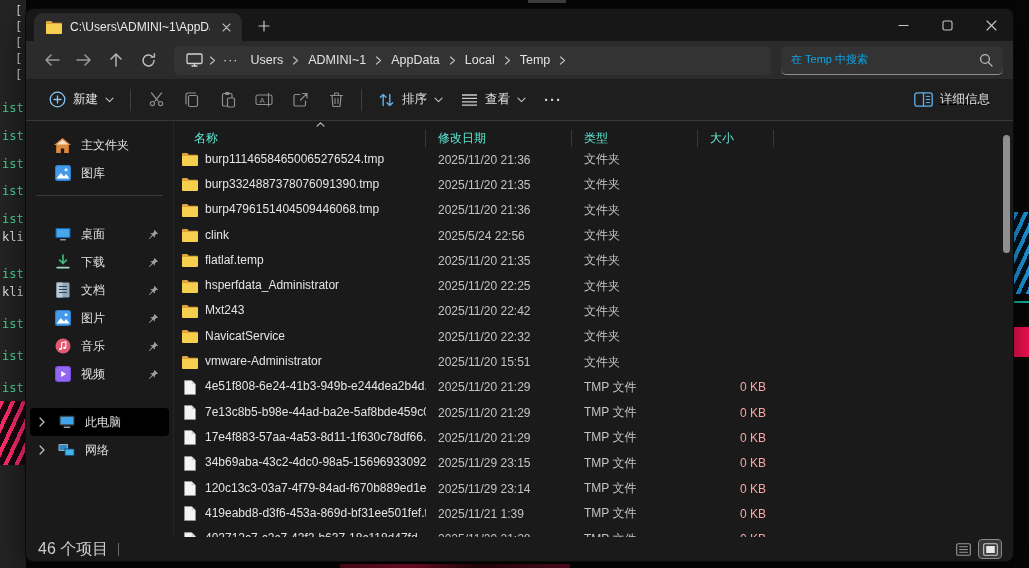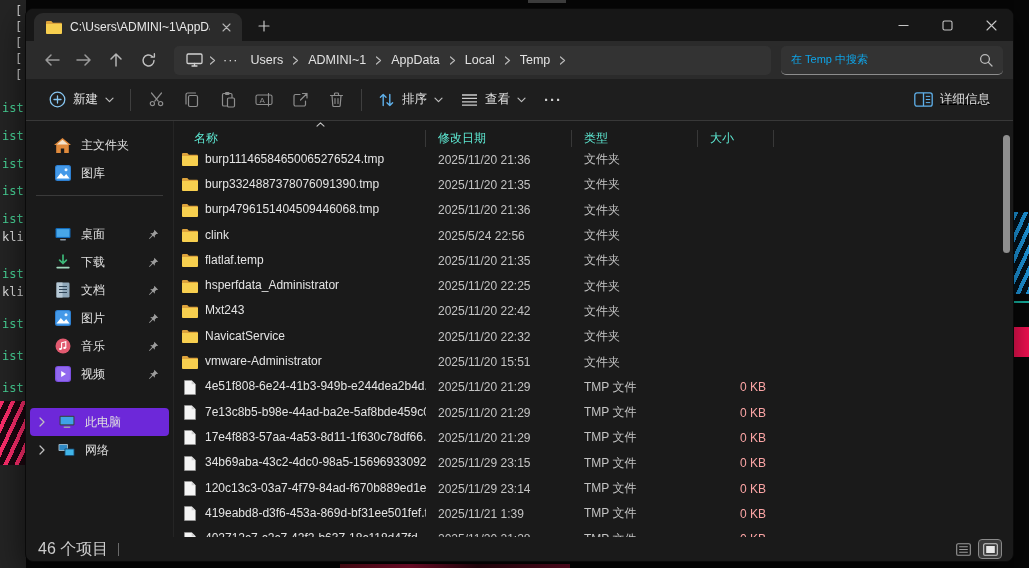--- a/index.html
+++ b/index.html
@@ -65,21 +65,21 @@
   .sidebar{width:148px;flex:none;padding-top:10px;position:relative;border-right:1px solid #252525;box-sizing:border-box;}
   .sb-item{height:28px;display:flex;align-items:center;gap:10px;padding:0 10px 0 24px;margin:0 4px;
     border-radius:4px;font-size:12px;color:#e0e0e0;white-space:nowrap;}
   .sb-item .sb-ic{width:17px;display:flex;justify-content:center;flex:none;}
   .sb-item .pin{margin-left:auto;display:flex;flex:none;}
   .sb-sep{height:1px;background:#3a3a3a;margin:8px 10px;}
   #sb-pinned{margin-top:24px;}
   #sb-sys{margin-top:20px;}
   .sys-item{padding-left:8px;}
   .sys-item .chev{width:10px;display:flex;flex:none;}
-  .sb-item.selected{background:#6d28d9;}
+  .sb-item.selected{background:#000000;}
 
   
   .filearea{flex:1;position:relative;overflow:hidden;font-size:12px;}
   .sortcaret{position:absolute;top:1px;left:142px;display:flex;}
   .hdr{height:26px;display:flex;color:#5eead4;align-items:flex-end;}
   .hcell{display:flex;align-items:center;border-right:1px solid #383838;padding:0 12px;box-sizing:border-box;flex:none;}
   .h-name{width:252px;padding-left:20px;}
   .h-date{width:146px;}
   .h-type{width:126px;}
   .h-size{width:76px;}

